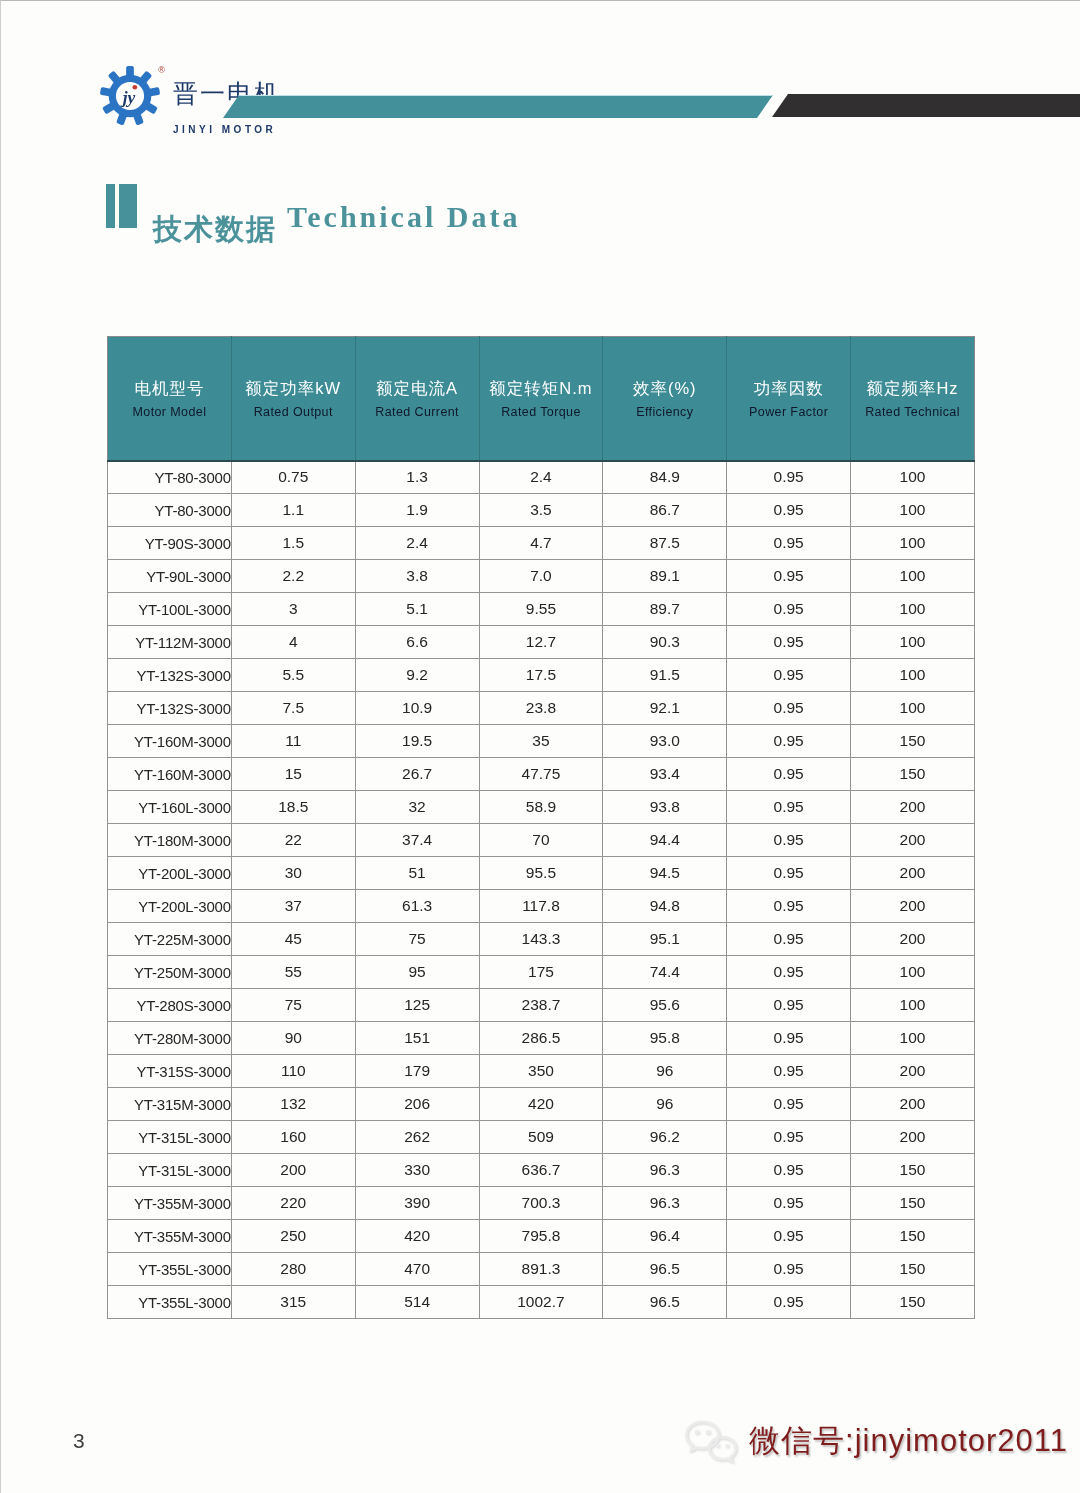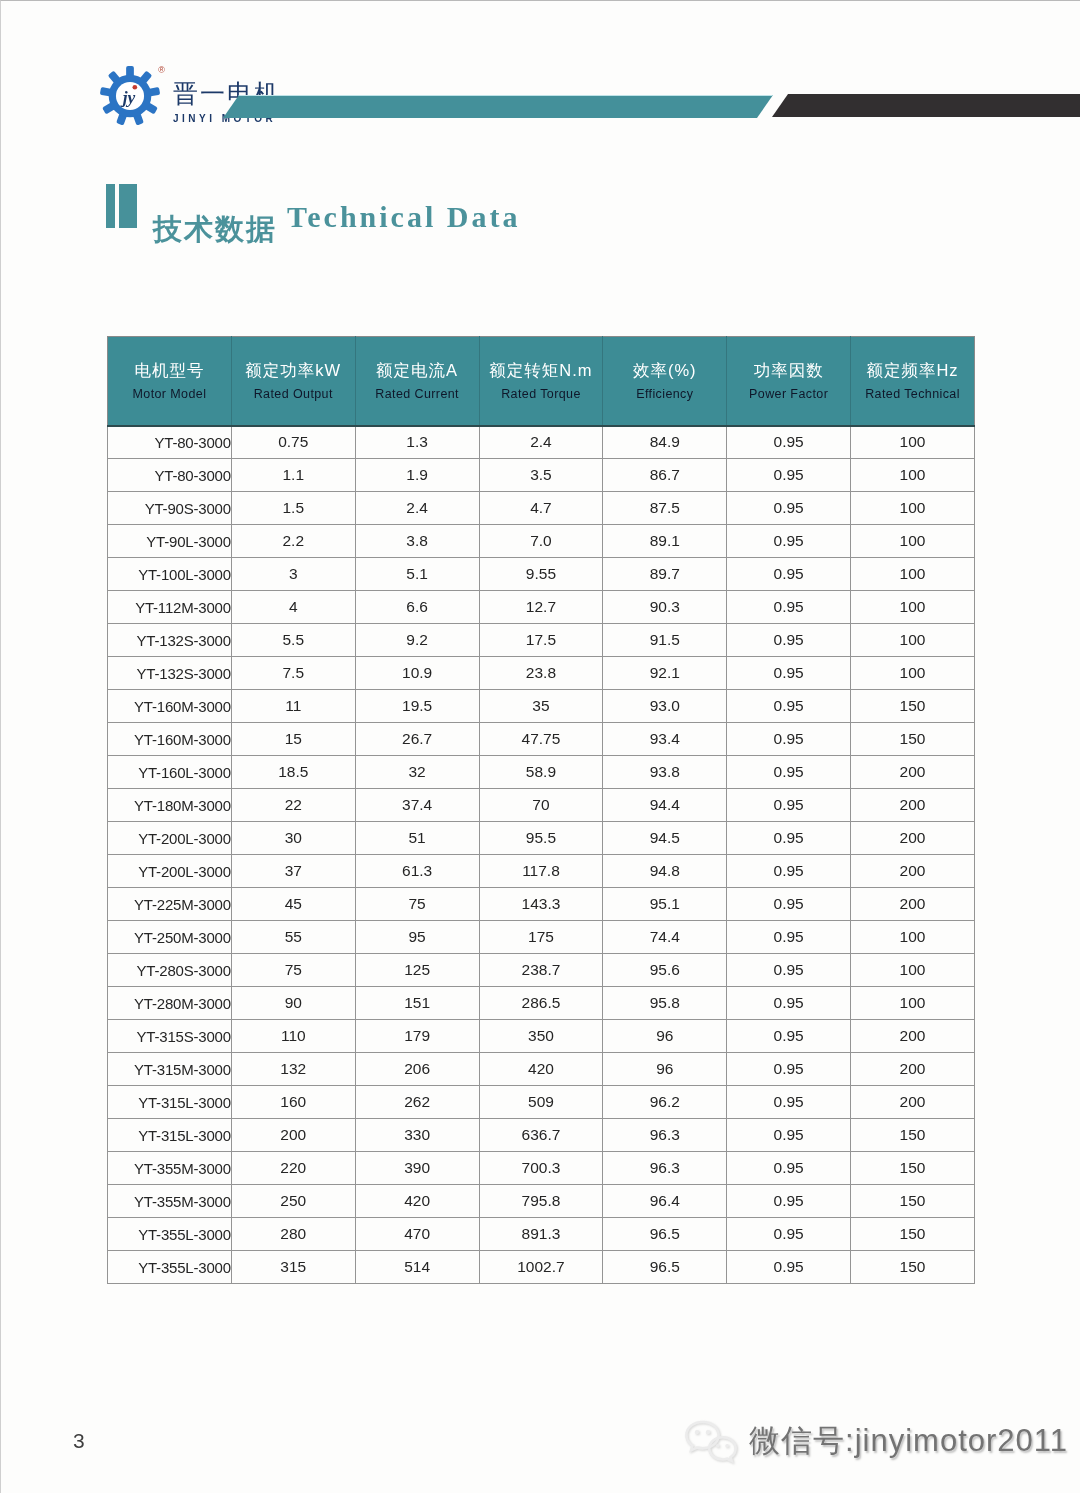--- a/index.html
+++ b/index.html
@@ -10,21 +10,21 @@
     border-top:1px solid #b9b9b9; border-left:1px solid #cfcfcf;
     overflow:hidden;
   }
 
   
   .logo { position:absolute; left:98px; top:64px; display:flex; align-items:flex-start; }
   .gear-wrap { position:relative; width:64px; height:70px; }
   .reg-mark { position:absolute; right:-2px; top:0; font-size:9px; color:#b0402f; }
   .brand-text { margin-left:10px; margin-top:12px; }
   .brand-zh { font-size:25px; font-weight:normal; color:#1c3968; letter-spacing:2px; font-family:"Liberation Sans", sans-serif; }
-  .brand-en { font-size:10px; font-weight:bold; color:#1c3968; letter-spacing:3.5px; margin-top:3px; }
+  .brand-en { font-size:10px; font-weight:bold; color:#1c3968; letter-spacing:3.5px; margin-top:14px; }
 
   .teal-bar {
     position:absolute; left:222px; top:94px; width:550px; height:23px;
     background:#44909a; border-top:1px solid #bfe3e8;
     clip-path:polygon(16px 0, 100% 0, calc(100% - 16px) 100%, 0 100%);
   }
   .dark-bar {
     position:absolute; left:771px; top:93px; width:310px; height:23px;
     background:#322f30;
     clip-path:polygon(16px 0, 100% 0, 100% 100%, 0 100%);
@@ -35,40 +35,40 @@
   .bar-thin  { width:9px;  background:#47919a; margin-right:4px; }
   .bar-thick { width:18px; background:#47919a; margin-right:16px; }
   .title-text { display:flex; align-items:center; font-family:"Liberation Serif", serif; color:#4b929b; }
   .title-zh { font-size:29px; font-weight:bold; letter-spacing:2px; margin-right:10px;margin-top:48px; }
   .title-en { font-size:30px; font-weight:bold; letter-spacing:3px;margin-top:21px; }
 
   
   .tbl-wrap { position:absolute; left:106px; top:335px; width:868px; }
   table { width:100%; border-collapse:collapse; table-layout:fixed; }
   thead th {
-    background:#3d8c95; color:#ffffff; height:89px; vertical-align:middle;
+    background:#3d8c95; color:#ffffff; height:124px; vertical-align:middle;
     border-right:1px solid #34767e; border-bottom:2px solid #2d4a4e;
     font-weight:normal;
   }
   thead th:last-child { border-right:none; }
   thead .zh { font-size:16.5px; letter-spacing:1px; margin-bottom:5px; }
   thead .en { font-size:12.5px; letter-spacing:0.4px; color:#0f172a; }
   tbody td {
     height:33px; text-align:center; vertical-align:middle;
     font-size:15.5px; color:#252525;
     border:1px solid #949494; background:#fdfdfc;
   }
   tbody td:first-child { font-size:15px; letter-spacing:-0.2px;text-align:right; }
   table { border:1px solid #8a8a8a; border-bottom:1.5px solid #6f6f6f; }
 
   
   .page-number { position:absolute; left:72px; top:1428px; font-size:21px; color:#3f3f3f; }
   .watermark {
     position:absolute; right:12px; top:1416px; display:flex; align-items:center;
-    color:#737373; text-shadow:1.5px 1.5px 2px rgba(90,90,90,0.38), -0.5px -0.5px 0 #ffffff;
+    color:#7f1d1d; text-shadow:1.5px 1.5px 2px rgba(90,90,90,0.38), -0.5px -0.5px 0 #ffffff;
     font-size:31px; letter-spacing:1px;
   }
   .watermark svg { margin-right:10px; filter:drop-shadow(1px 1px 1px rgba(120,120,120,0.3)); }
 </style>
 </head>
 <body>
 
 <div class="page">
 
   <div class="logo">

